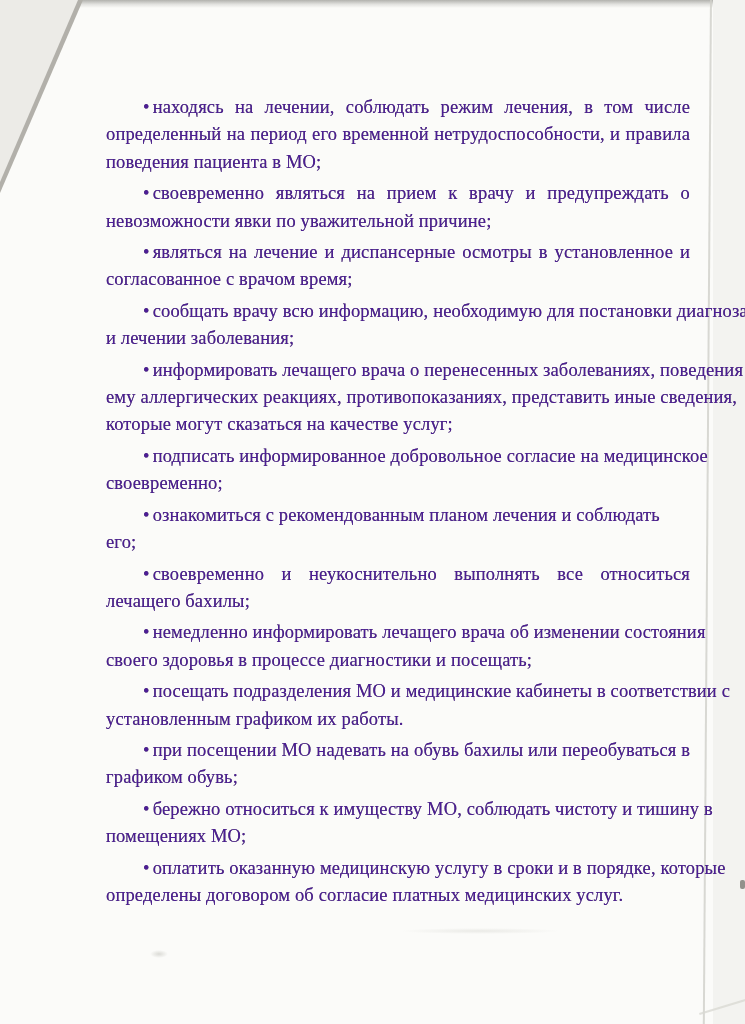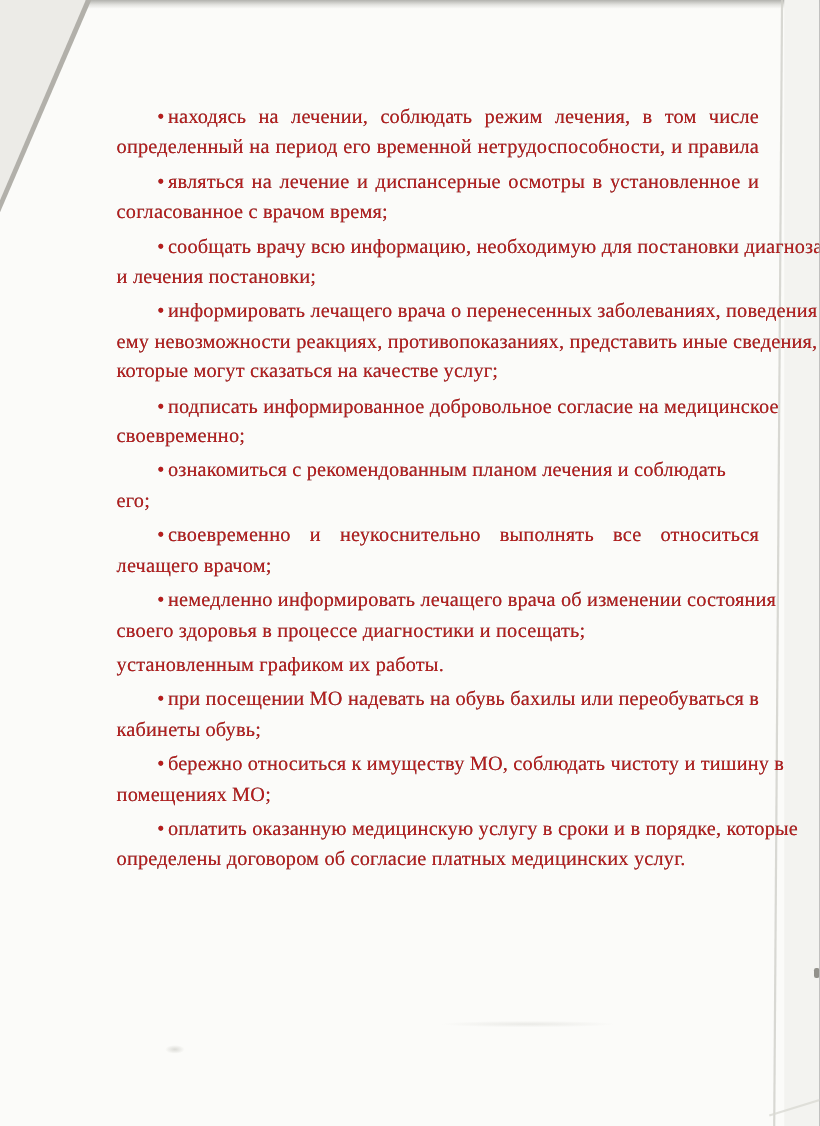--- a/index.html
+++ b/index.html
@@ -51,21 +51,21 @@
     position:absolute;left:150px;top:950px;width:18px;height:8px;
     background:radial-gradient(ellipse at center, rgba(180,180,172,.45), rgba(180,180,172,0) 70%);
   }
   .smudge2{
     position:absolute;left:400px;top:928px;width:160px;height:6px;
     background:radial-gradient(ellipse at center, rgba(190,190,182,.28), rgba(190,190,182,0) 70%);
   }
   
   .text-block{
     position:absolute;left:106px;top:94px;width:584px;
-    color:#b91c1c;
+    color:#4c1d95;
     font-size:18.5px;
     letter-spacing:.15px;
     text-shadow:0 0 .6px rgba(55,55,55,.75);
   }
   .para{margin:0 0 4px 0;}
   .line{
     line-height:27.4px;
     white-space:nowrap;
     text-align:justify;
     text-align-last:justify;
@@ -87,67 +87,73 @@
   <div class="speck"></div>
   <div class="corner-diag"></div>
   <div class="smudge1"></div>
   <div class="smudge2"></div>
 
   <div class="text-block">
 
     <div class="para">
       <div class="line fl"><span class="blt">•</span><span>находясь на лечении, соблюдать режим лечения, в том числе</span></div>
       <div class="line">определенный на период его временной нетрудоспособности, и правила</div>
+      <div class="line ns">поведения пациента в МО;</div>
     </div>
 
 
+    <div class="para">
+      <div class="line fl"><span class="blt">•</span><span>своевременно являться на прием к врачу и предупреждать о</span></div>
+      <div class="line ns">невозможности явки по уважительной причине;</div>
+    </div>
 
     <div class="para">
       <div class="line fl"><span class="blt">•</span><span>являться на лечение и диспансерные осмотры в установленное и</span></div>
       <div class="line ns">согласованное с врачом время;</div>
     </div>
 
     <div class="para">
       <div class="line fl"><span class="blt">•</span><span>сообщать врачу всю информацию, необходимую для постановки диагноза</span></div>
-      <div class="line ns">и лечения постановки;</div>
+      <div class="line ns">и лечении заболевания;</div>
     </div>
 
     <div class="para">
       <div class="line fl"><span class="blt">•</span><span>информировать лечащего врача о перенесенных заболеваниях, поведения</span></div>
-      <div class="line">ему невозможности реакциях, противопоказаниях, представить иные сведения,</div>
+      <div class="line">ему аллергических реакциях, противопоказаниях, представить иные сведения,</div>
       <div class="line ns">которые могут сказаться на качестве услуг;</div>
     </div>
 
     <div class="para">
       <div class="line fl"><span class="blt">•</span><span>подписать информированное добровольное согласие на медицинское</span></div>
       <div class="line ns">своевременно;</div>
     </div>
 
     <div class="para">
       <div class="line fl ns"><span class="blt">•</span><span>ознакомиться с рекомендованным планом лечения и  соблюдать</span></div>
       <div class="line ns">его;</div>
     </div>
 
     <div class="para">
       <div class="line fl"><span class="blt">•</span><span>своевременно  и неукоснительно  выполнять  все  относиться</span></div>
-      <div class="line ns">лечащего врачом;</div>
+      <div class="line ns">лечащего бахилы;</div>
     </div>
 
     <div class="para">
       <div class="line fl"><span class="blt">•</span><span>немедленно информировать лечащего врача об изменении состояния</span></div>
       <div class="line ns">своего здоровья в процессе диагностики и посещать;</div>
     </div>
 
     <div class="para">
+      <div class="line fl"><span class="blt">•</span><span>посещать подразделения МО и медицинские кабинеты в соответствии с</span></div>
       <div class="line ns">установленным графиком их работы.</div>
     </div>
 
     <div class="para">
       <div class="line fl"><span class="blt">•</span><span>при посещении МО надевать на обувь бахилы или переобуваться в</span></div>
-      <div class="line ns">кабинеты обувь;</div>
+      <div class="line ns">графиком обувь;</div>
     </div>
 
     <div class="para">
       <div class="line fl"><span class="blt">•</span><span>бережно относиться к имуществу МО, соблюдать чистоту и тишину в</span></div>
       <div class="line ns">помещениях МО;</div>
     </div>
 
     <div class="para">
       <div class="line fl"><span class="blt">•</span><span>оплатить оказанную медицинскую услугу в сроки и в порядке, которые</span></div>
       <div class="line ns">определены договором об согласие платных медицинских услуг.</div>

